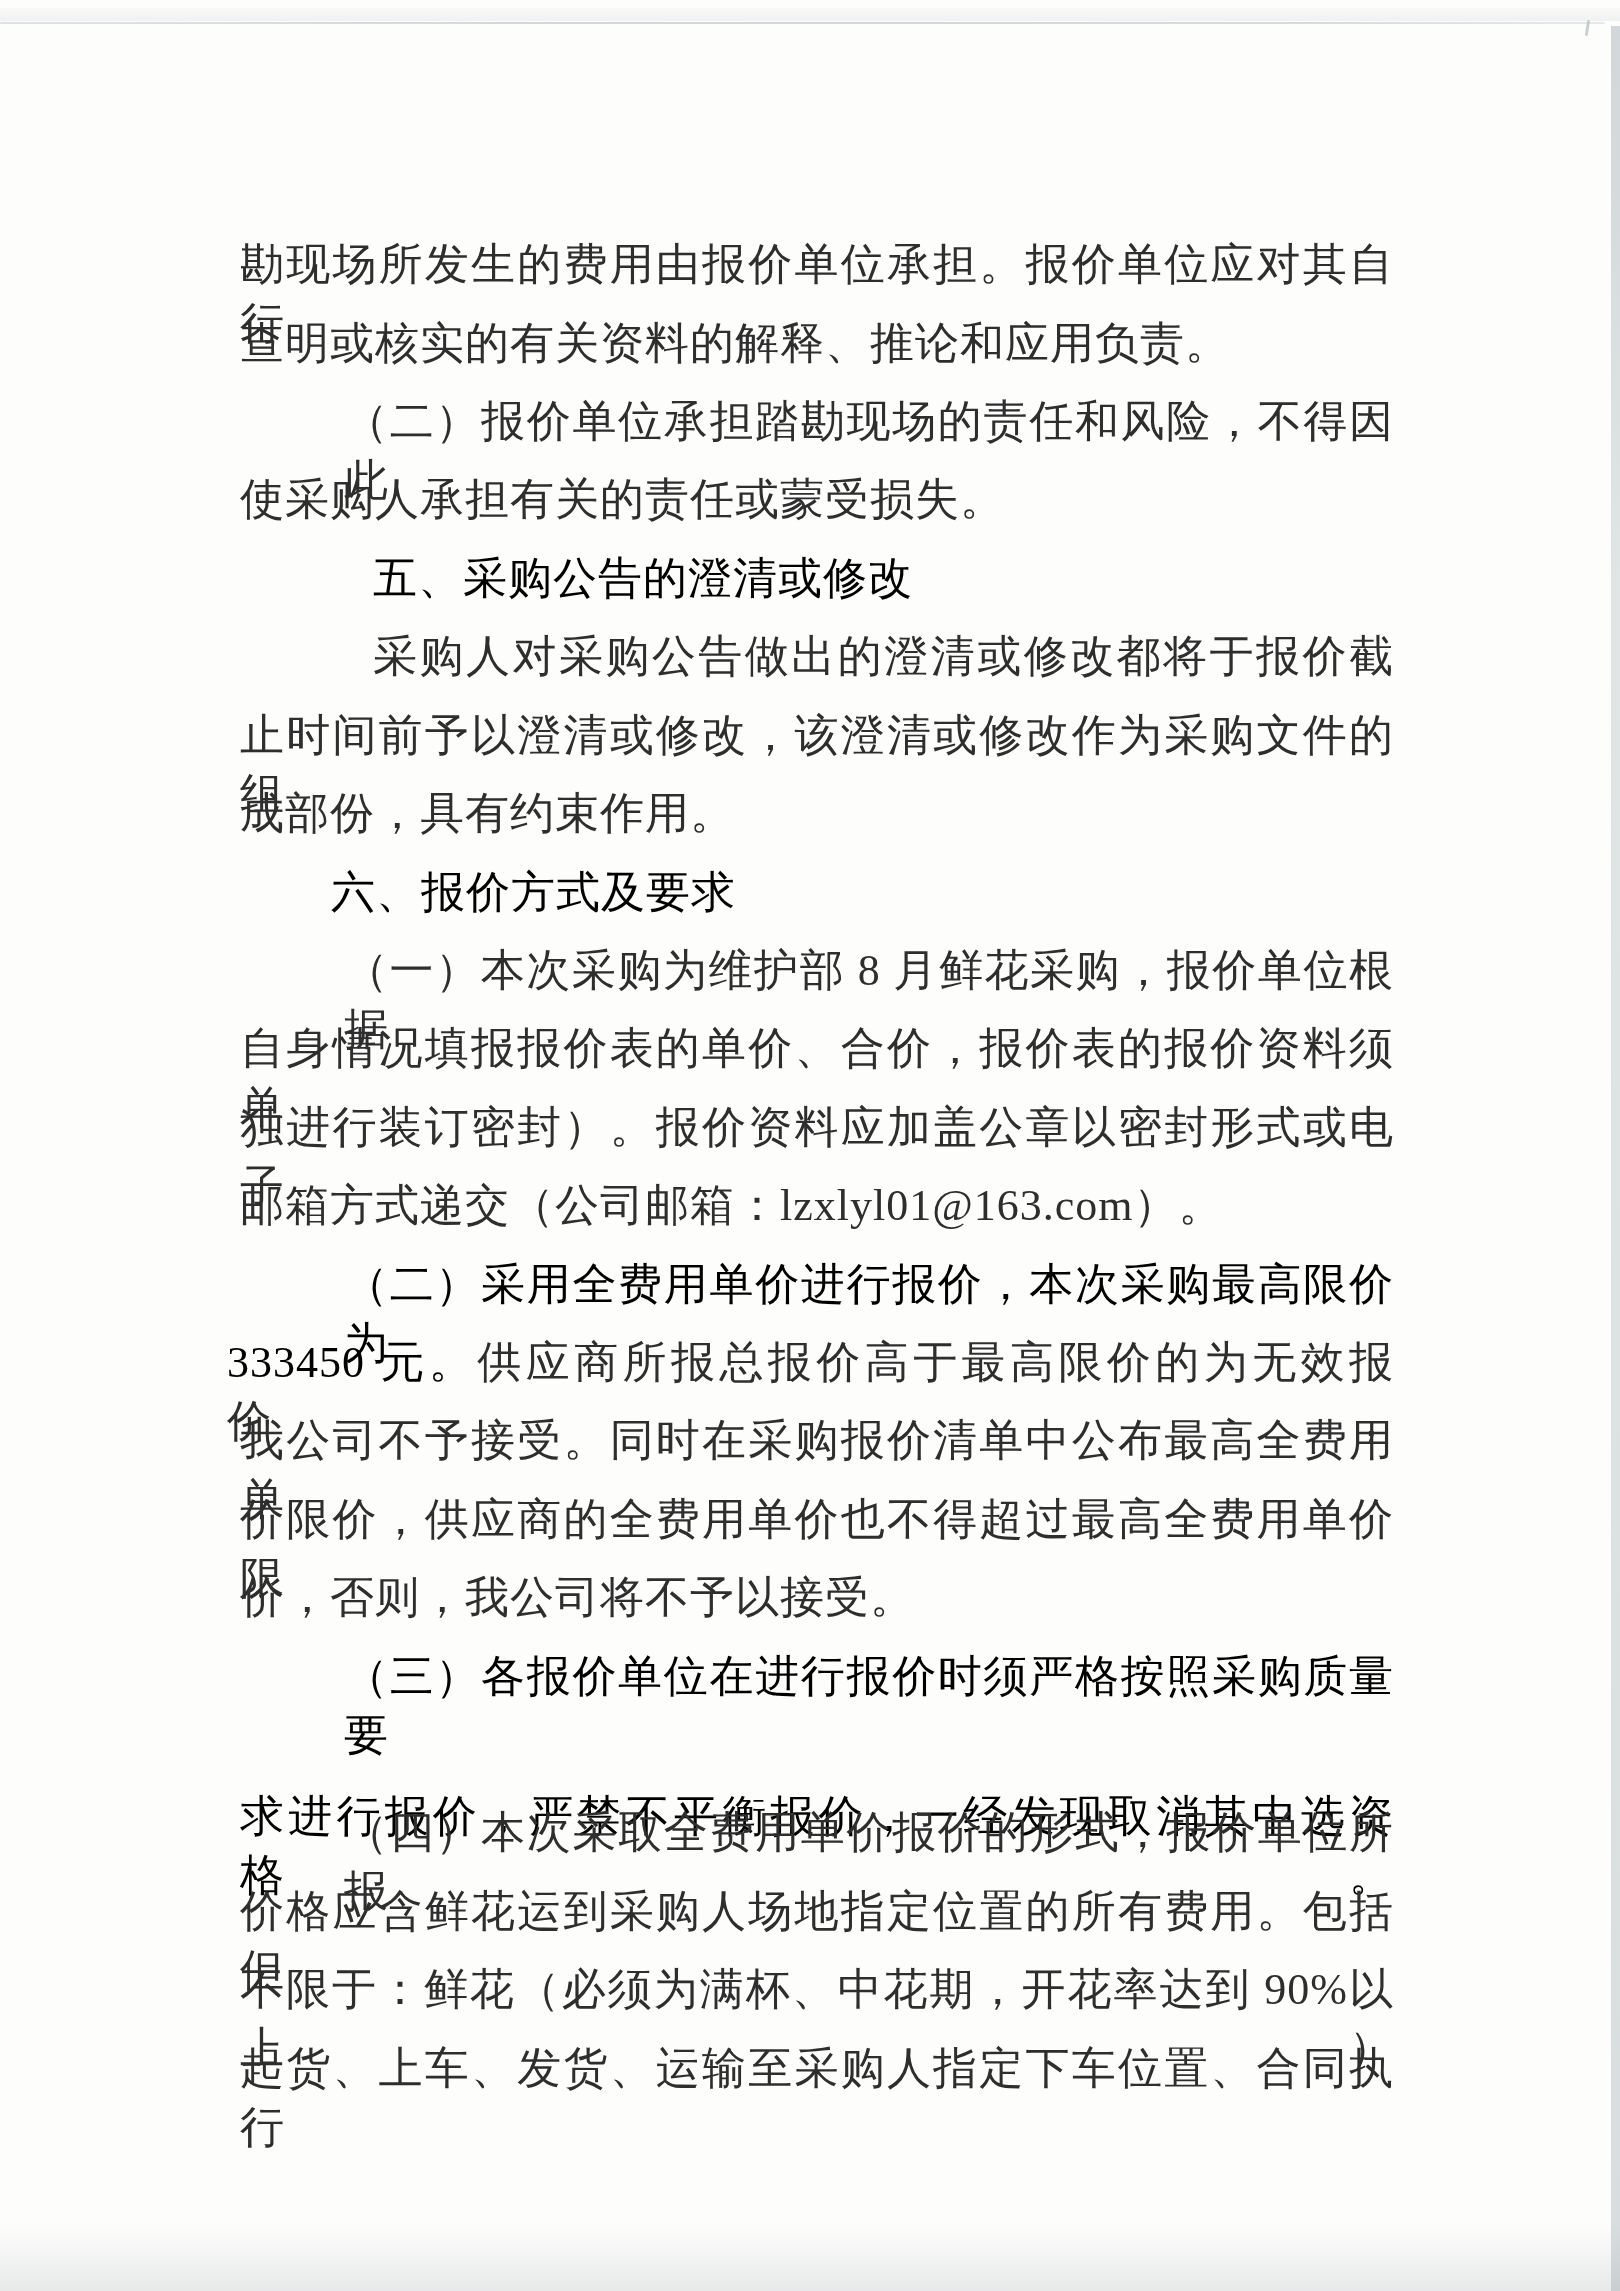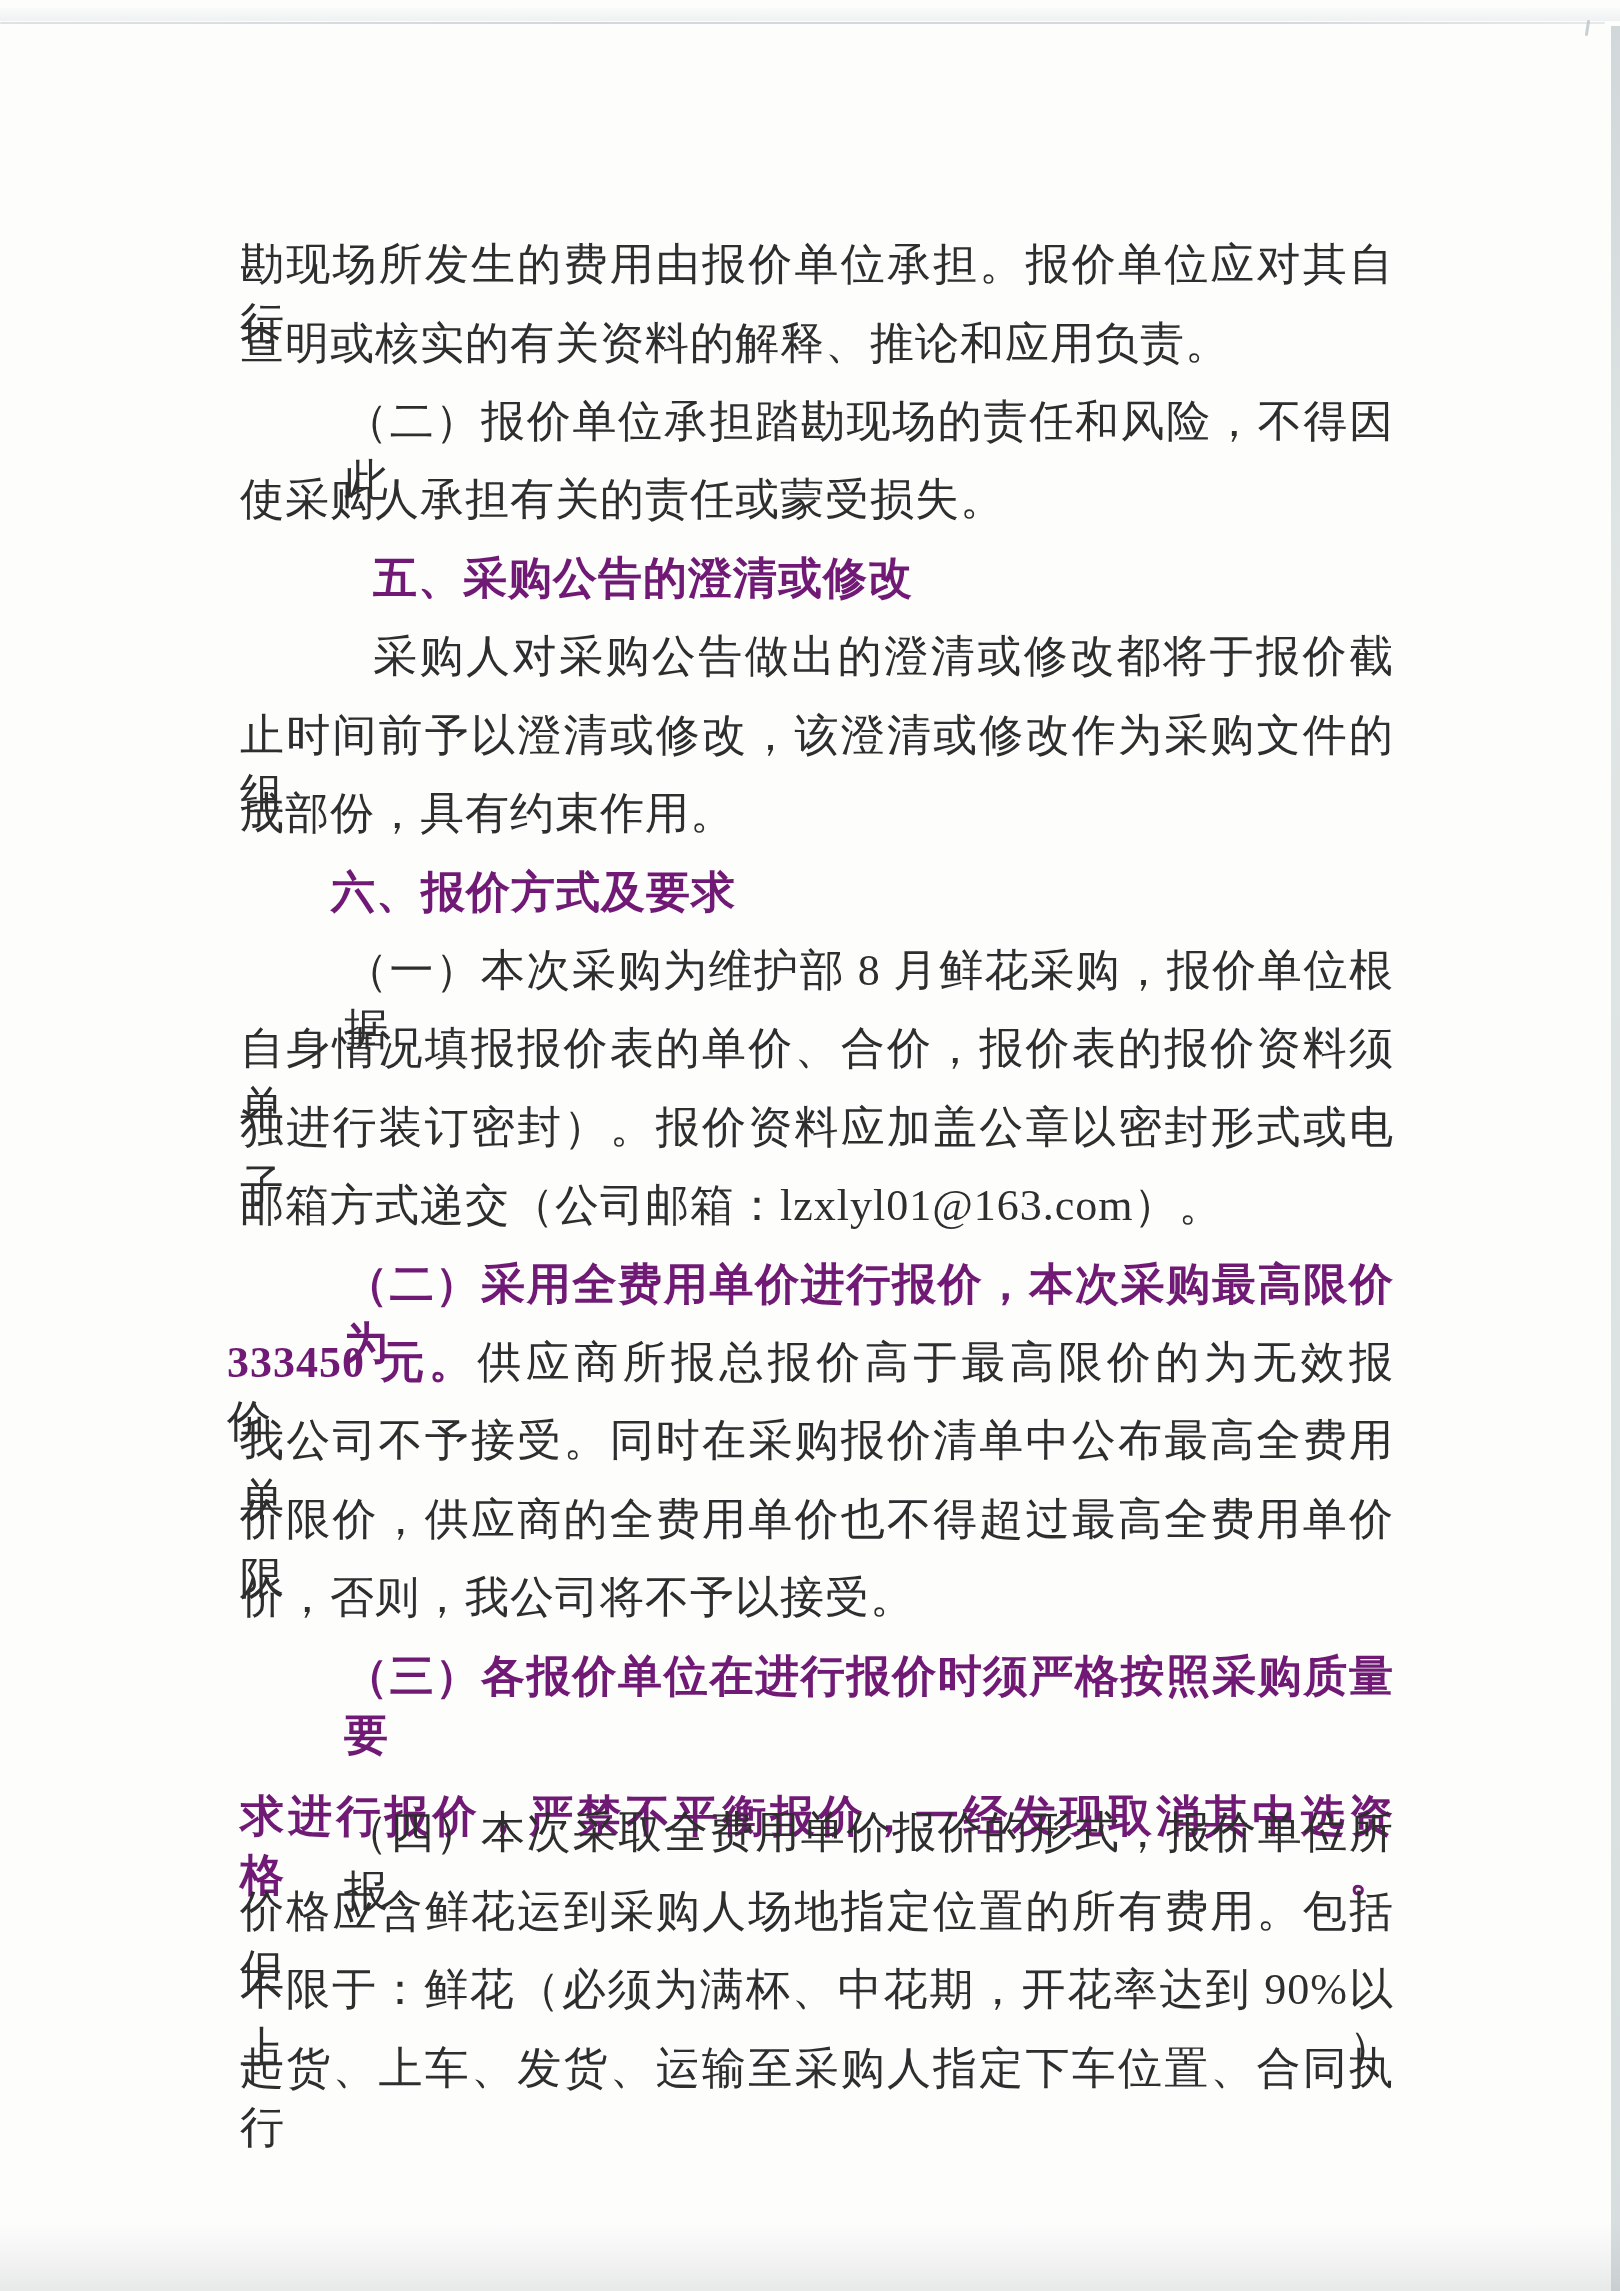--- a/index.html
+++ b/index.html
@@ -48,21 +48,21 @@
     white-space: normal;
     text-align: justify;
     text-align-last: justify;
   }
   .ind-flush { left: 240px; }
   .ind-para  { left: 344px; }
   .ind-wide  { left: 373px; }
   .ind-six   { left: 331px; }
   .ind-num   { left: 227px; }
   .w-n { font-weight: 400; }
-  .w-b { font-weight: 700; color: #701a75; }
+  .w-b { font-weight: 400; color: #000000; }
   .footer {
     position: absolute;
     top: 2148px; left: 0; width: 100%;
     text-align: center;
     font-size: 28px;
     letter-spacing: 4.9px;
     color: #3c4146;
   }
 </style>
 </head>

